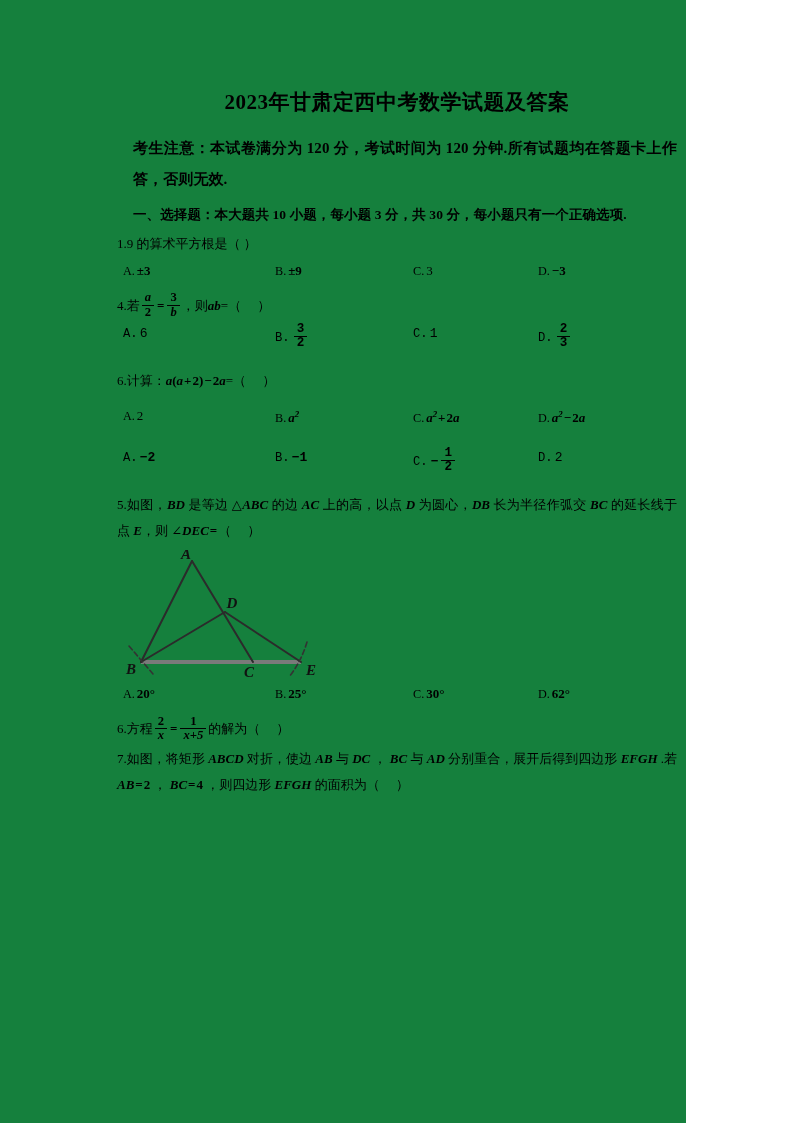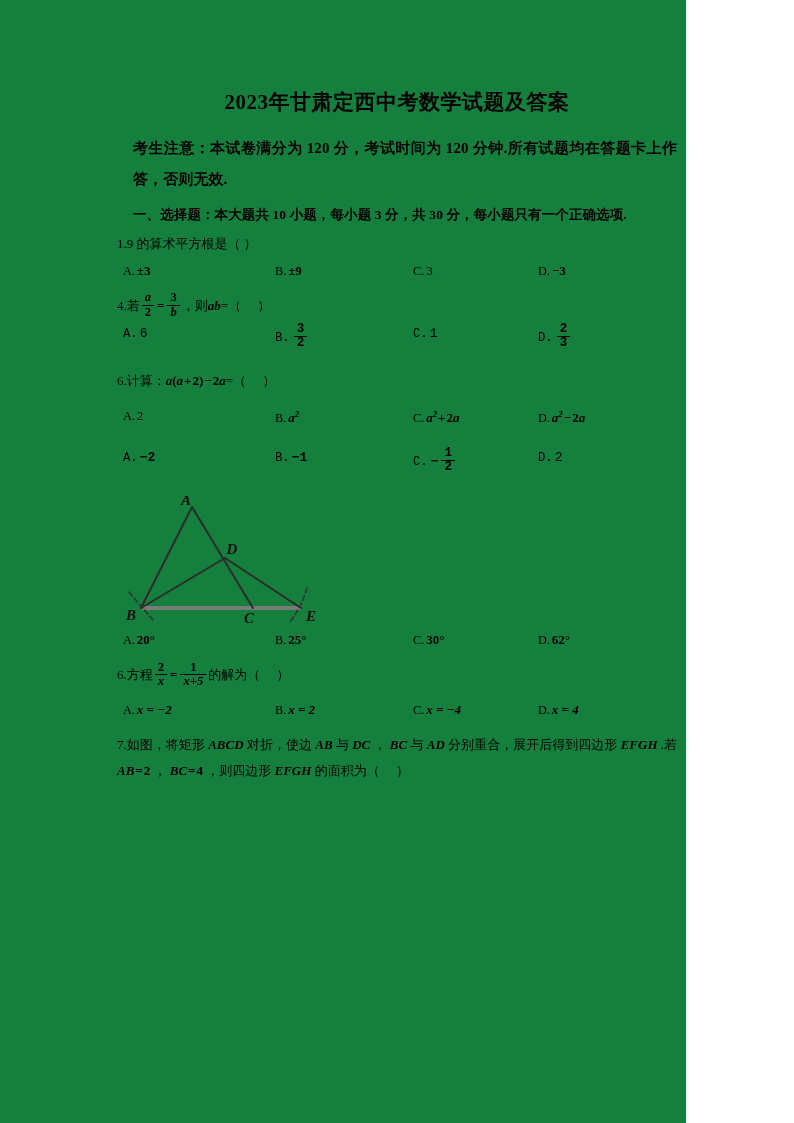--- a/index.html
+++ b/index.html
@@ -225,20 +225,21 @@
     <div class="question">
       <div class="options tall" style="margin-top:12px">
         <span class="opt opt-a"><span class="lab">A.</span><span class="val">−2</span></span>
         <span class="opt opt-b"><span class="lab">B.</span><span class="val">−1</span></span>
         <span class="opt opt-c"><span class="lab">C.</span><span class="op">−</span><span class="frac"><span class="num n">1</span><span class="den n">2</span></span></span>
         <span class="opt opt-d"><span class="lab">D.</span><span class="val" style="font-weight:400">2</span></span>
       </div>
     </div>
 
     <div class="question">
+      <p class="q-stem">5.如图，<span class="v">BD</span> 是等边 △<span class="v">ABC</span> 的边 <span class="v">AC</span> 上的高，以点 <span class="v">D</span> 为圆心，<span class="v">DB</span> 长为半径作弧交 <span class="v">BC</span> 的延长线于点 <span class="v">E</span>，则 ∠<span class="v">DEC</span><span class="op">=</span>（&nbsp;&nbsp;&nbsp;&nbsp;&nbsp;）</p>
 
       <div class="figure-wrap">
         <svg class="geo" width="210" height="130" viewBox="0 0 210 130">
 
           <line class="fig-base" x1="22" y1="112" x2="182" y2="112"></line>
 
           <line class="fig-line" x1="22" y1="112" x2="73" y2="11"></line>
           <line class="fig-line" x1="73" y1="11" x2="134" y2="112"></line>
 
           <line class="fig-line" x1="22" y1="112" x2="106" y2="62"></line>
@@ -260,26 +261,20 @@
       <div class="options">
         <span class="opt opt-a"><span class="lab">A.</span><span class="val">20°</span></span>
         <span class="opt opt-b"><span class="lab">B.</span><span class="val">25°</span></span>
         <span class="opt opt-c"><span class="lab">C.</span><span class="val">30°</span></span>
         <span class="opt opt-d"><span class="lab">D.</span><span class="val">62°</span></span>
       </div>
     </div>
 
     <div class="question">
       <p class="q-stem"><span>6.方程</span><span class="frac"><span class="num n">2</span><span class="den v">x</span></span><span class="op">=</span><span class="frac"><span class="num n">1</span><span class="den v">x+5</span></span><span>的解为（</span>&nbsp;&nbsp;&nbsp;&nbsp;&nbsp;<span>）</span></p>
-      <div class="options" style="margin-top:10px">
-        <span class="opt opt-a"><span class="lab">A.</span><span class="val v">x = −2</span></span>
-        <span class="opt opt-b"><span class="lab">B.</span><span class="val v">x = 2</span></span>
-        <span class="opt opt-c"><span class="lab">C.</span><span class="val v">x = −4</span></span>
-        <span class="opt opt-d"><span class="lab">D.</span><span class="val v">x = 4</span></span>
-      </div>
     </div>
 
     <div class="question">
       <p class="q-stem">7.如图，将矩形 <span class="v">ABCD</span> 对折，使边 <span class="v">AB</span> 与 <span class="v">DC</span> ， <span class="v">BC</span> 与 <span class="v">AD</span> 分别重合，展开后得到四边形 <span class="v">EFGH</span> .若 <span class="v">AB</span><span class="op">=</span><span class="n">2</span> ， <span class="v">BC</span><span class="op">=</span><span class="n">4</span> ，则四边形 <span class="v">EFGH</span> 的面积为（&nbsp;&nbsp;&nbsp;&nbsp;&nbsp;）</p>
     </div>
 
   </div>
 </div>
 
 </body></html>

